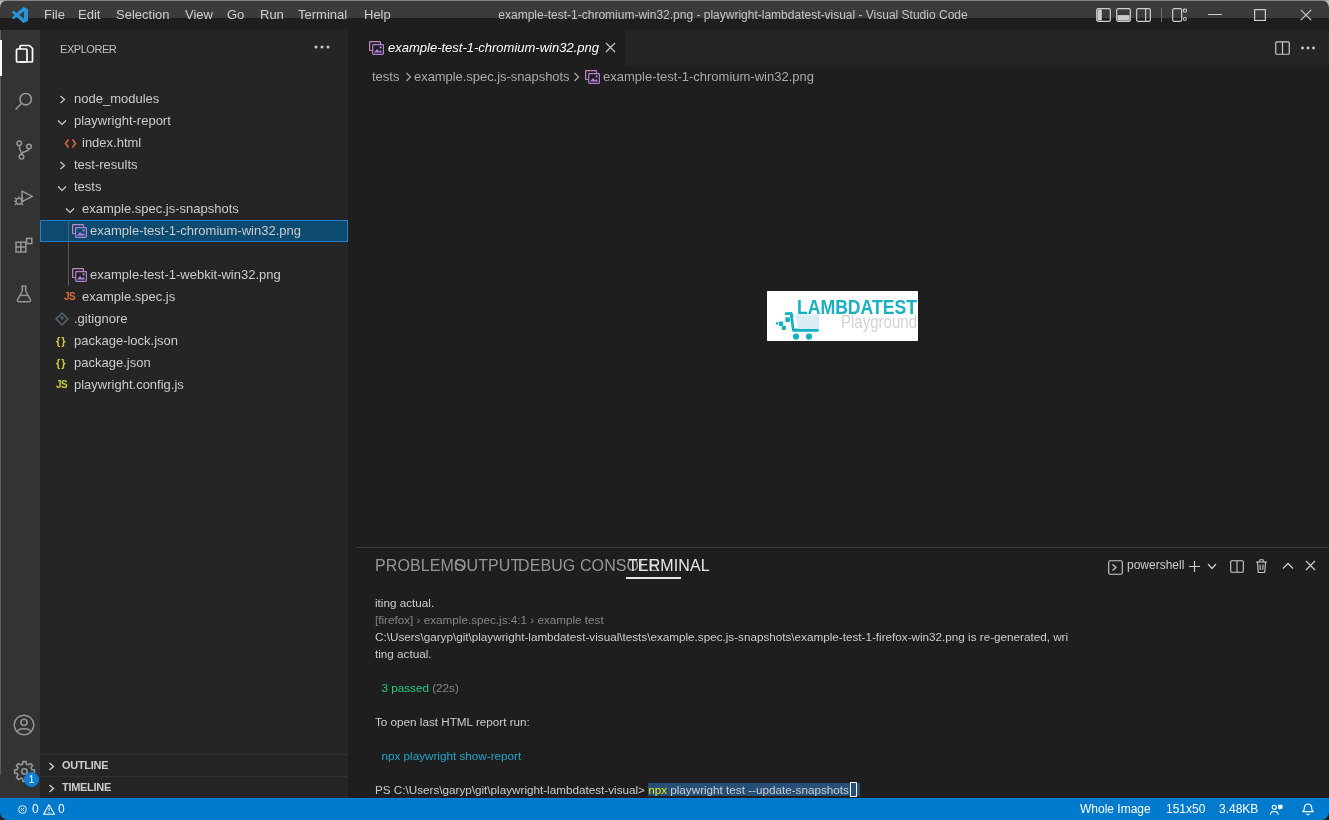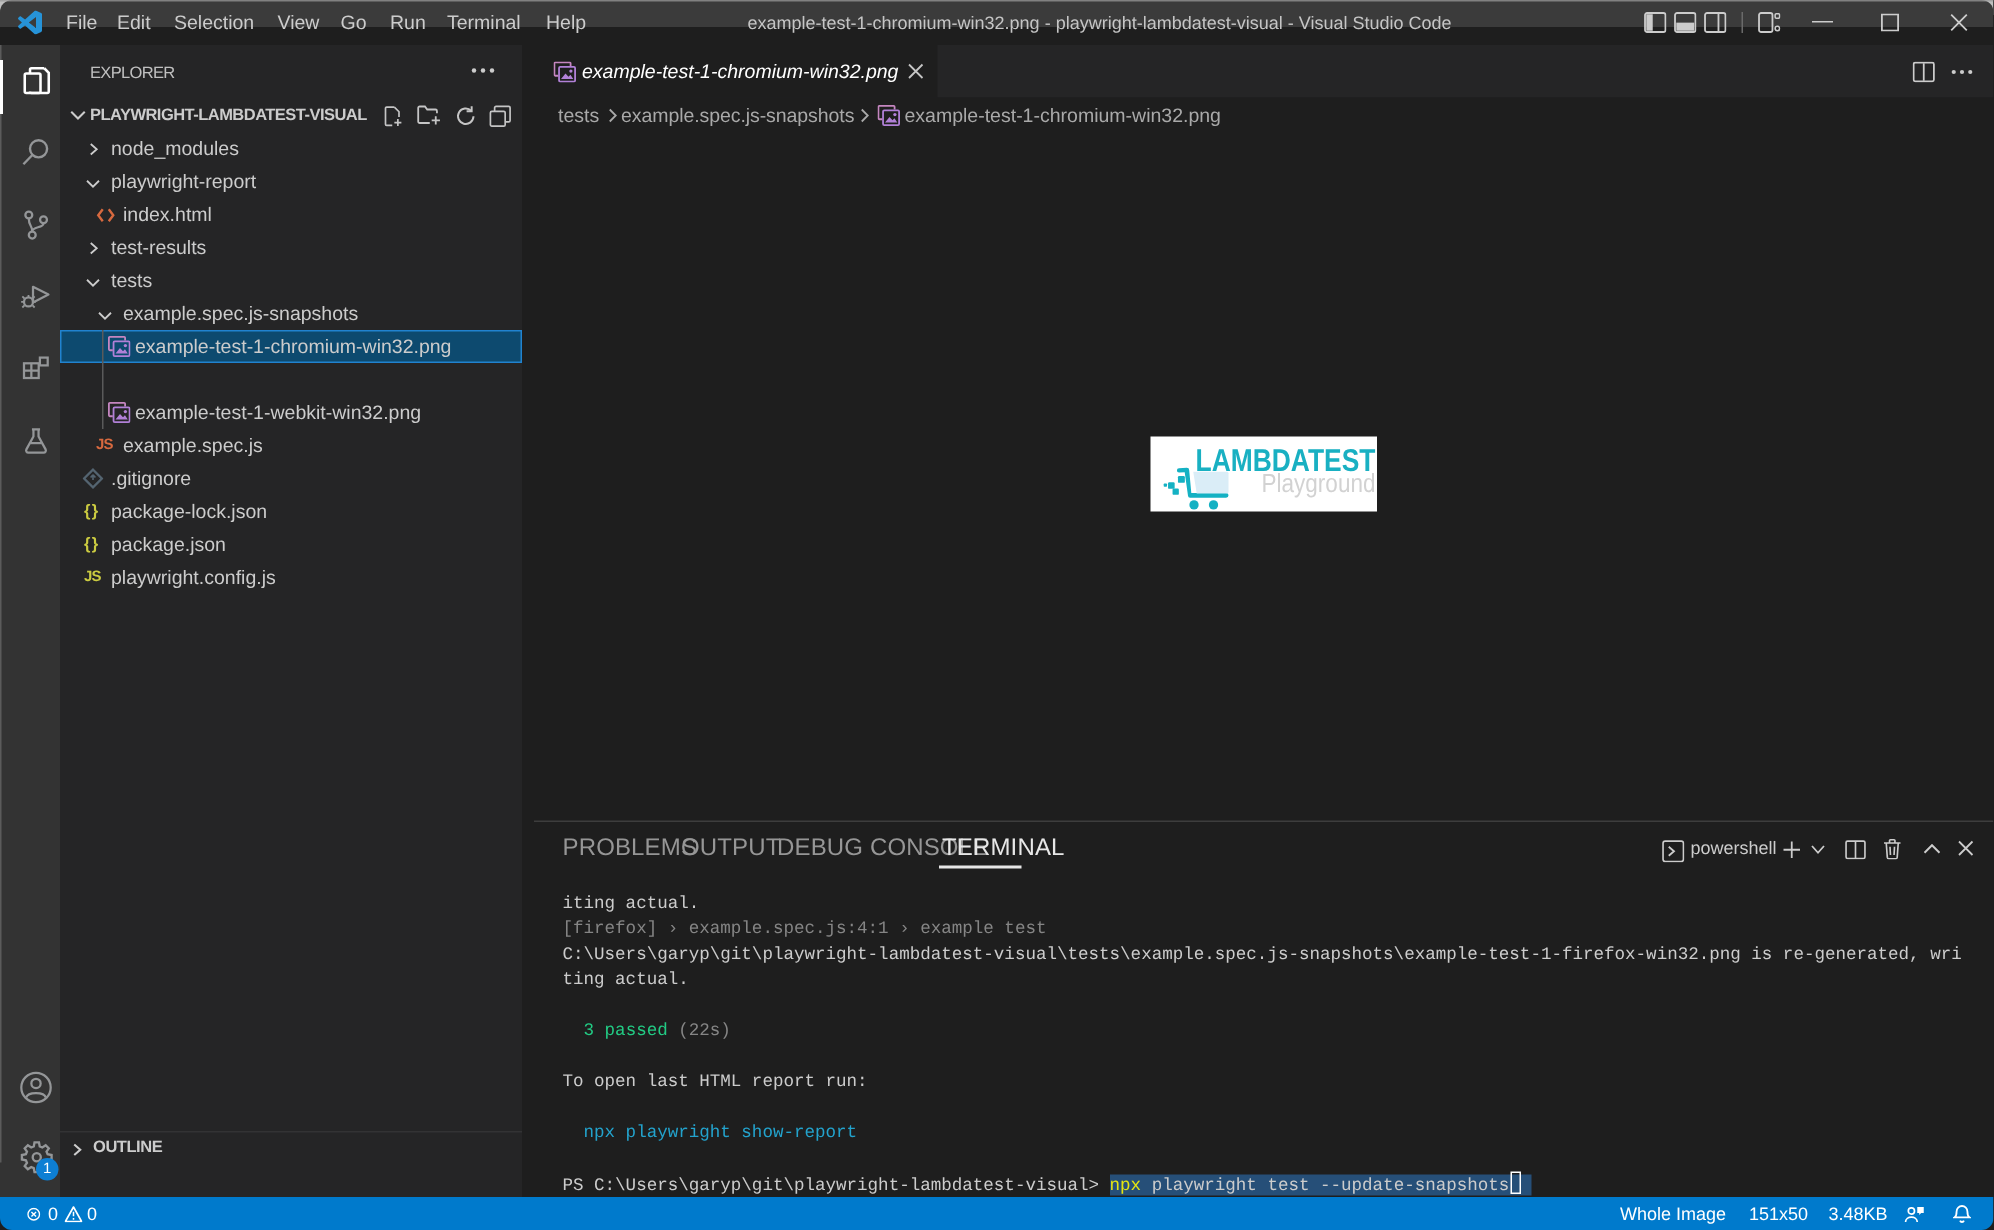--- a/index.html
+++ b/index.html
@@ -20,21 +20,21 @@
 .jsico { font-size:10px; font-weight:bold; letter-spacing:-0.6px; top:0; }
 .brico { font-size:11px; font-weight:bold; color:#cbcb41; top:0; }
 
 #tabbar { position:absolute; left:356px; top:30px; width:973px; height:35px; background:#252526; }
 #tab1 { position:absolute; left:0; top:0; width:269px; height:35px; background:#1e1e1e; }
 #breadcrumbs { position:absolute; left:356px; top:65px; width:973px; height:23px; background:#1e1e1e; font-size:13px; color:#a9a9a9; line-height:23px; white-space:nowrap; }
 #editorbody { position:absolute; left:356px; top:88px; width:973px; height:459px; background:#1e1e1e; }
 
 #panel { position:absolute; left:356px; top:547px; width:973px; height:251px; background:#1e1e1e; border-top:1px solid #3d3d3d; }
 .ptab { position:absolute; top:0; height:35px; line-height:35px; font-size:16px; color:#969696; letter-spacing:0.1px; }
-.tl { position:absolute; left:375px; height:17px; line-height:17px; font-family:Liberation Mono, monospace; font-size:11.7px; color:#cccccc; white-space:pre; }
+.tl { position:absolute; left:375px; height:17px; line-height:17px; font-family:Liberation Sans, sans-serif; font-size:11.7px; color:#cccccc; white-space:pre; }
 
 #statusbar { position:absolute; left:0; top:798px; width:1329px; height:22px; background:#007acc; color:#ffffff; font-size:12px; border-radius:0 0 8px 8px; }
 .sbitem { position:absolute; top:0; height:22px; line-height:22px; white-space:nowrap; }
 svg { display:block; }
 </style>
 </head>
 <body>
 <svg width="0" height="0" style="position:absolute">
   <defs>
     <g id="imgicon">
@@ -150,43 +150,20 @@
 </div>
 
 <div id="sidebar">
   <div class="abs" style="left:20px;top:13px;font-size:11px;letter-spacing:-0.45px;color:#c0c0c0">EXPLORER</div>
   <svg class="abs" style="left:274px;top:14px" width="16" height="6" viewBox="0 0 16 6">
       <circle cx="2" cy="3" r="1.5" fill="#cccccc"></circle>
       <circle cx="8" cy="3" r="1.5" fill="#cccccc"></circle>
       <circle cx="14" cy="3" r="1.5" fill="#cccccc"></circle>
     </svg>
 
-  <div class="row sech" style="top:36px">
-    <svg class="abs" style="left:6px;top:6px" width="12" height="10" viewBox="0 0 12 10">
-        <path d="M1.5 2.5 L6 7 L10.5 2.5" fill="none" stroke="#cccccc" stroke-width="1.4"></path>
-      </svg>
-    <span class="abs" style="left:20px;letter-spacing:-0.35px">PLAYWRIGHT-LAMBDATEST-VISUAL</span>
-    <svg class="abs" style="left:214px;top:3.5px" width="15" height="15" viewBox="0 0 16 16">
-        <path d="M9.5 1.5 H4 a0.8 0.8 0 0 0 -0.8 0.8 V 13.7 a0.8 0.8 0 0 0 0.8 0.8 h4" fill="none" stroke="#c5c5c5" stroke-width="1.2"></path>
-        <path d="M9.5 1.5 L12.8 4.8 V8.5" fill="none" stroke="#c5c5c5" stroke-width="1.2"></path>
-        <path d="M12 10 v5 M9.5 12.5 h5" stroke="#c5c5c5" stroke-width="1.2"></path>
-      </svg>
-    <svg class="abs" style="left:238px;top:4px" width="16" height="14" viewBox="0 0 16 14">
-        <path d="M0.8 2 a1 1 0 0 1 1 -1 h3.5 l1.5 2 h5.5 a1 1 0 0 1 1 1 v1.5 M0.8 2 v9 a1 1 0 0 0 1 1 h6.7" fill="none" stroke="#c5c5c5" stroke-width="1.2"></path>
-        <path d="M12.5 7.5 v5.5 M9.8 10.2 h5.5" stroke="#c5c5c5" stroke-width="1.2"></path>
-      </svg>
-    <svg class="abs" style="left:263px;top:4px" width="15" height="15" viewBox="0 0 16 16">
-        <path d="M13.5 8 a5.5 5.5 0 1 1 -1.6 -3.9" fill="none" stroke="#c5c5c5" stroke-width="1.4"></path>
-        <path d="M12.2 0.8 v3.6 h-3.6" fill="none" stroke="#c5c5c5" stroke-width="1.4"></path>
-      </svg>
-    <svg class="abs" style="left:286px;top:4px" width="15" height="15" viewBox="0 0 16 16">
-        <rect x="1" y="4.5" width="10.5" height="10.5" rx="1" fill="none" stroke="#c5c5c5" stroke-width="1.2"></rect>
-        <path d="M4 4.5 V2 a1 1 0 0 1 1 -1 h9 a1 1 0 0 1 1 1 v9 a1 1 0 0 1 -1 1 h-2.5" fill="none" stroke="#c5c5c5" stroke-width="1.2"></path>
-      </svg>
-  </div>
 
   <div class="row" style="top:58px">
       <svg class="abs" style="left:18px;top:7px" width="9" height="9" viewBox="0 0 9 9">
         <path d="M2.5 1 L6.5 4.5 L2.5 8" fill="none" stroke="#cccccc" stroke-width="1.2"></path>
       </svg>
       <span class="abs" style="left:34px">node_modules</span>
     </div>
   <div class="row" style="top:80px">
       <svg class="abs" style="left:17px;top:9px" width="10" height="8" viewBox="0 0 10 8">
         <path d="M1 1.5 L5 5.5 L9 1.5" fill="none" stroke="#cccccc" stroke-width="1.2"></path>
@@ -253,20 +230,26 @@
       <span class="abs" style="left:34px">playwright.config.js</span>
     </div>
 
   <div class="abs" style="left:28px;top:190px;width:1px;height:66px;background:#5a5a5a"></div>
 
   <div class="abs" style="left:0;top:724px;width:308px;height:22px;border-top:1px solid #333334">
     <svg class="abs" style="left:7px;top:7px" width="9" height="9" viewBox="0 0 9 9">
         <path d="M2.5 1 L6.5 4.5 L2.5 8" fill="none" stroke="#cccccc" stroke-width="1.4"></path>
       </svg>
     <span class="abs sech" style="left:22px;top:4px;letter-spacing:-0.3px">OUTLINE</span>
+  </div>
+  <div class="abs" style="left:0;top:746px;width:308px;height:22px;border-top:1px solid #333334">
+    <svg class="abs" style="left:7px;top:7px" width="9" height="9" viewBox="0 0 9 9">
+        <path d="M2.5 1 L6.5 4.5 L2.5 8" fill="none" stroke="#cccccc" stroke-width="1.4"></path>
+      </svg>
+    <span class="abs sech" style="left:22px;top:4px;letter-spacing:-0.3px">TIMELINE</span>
   </div>
 </div>
 
 <div id="tabbar">
   <svg class="abs" style="left:919px;top:11px" width="15" height="14" viewBox="0 0 14 13">
       <rect x="0.7" y="0.7" width="12.6" height="11.6" rx="1" fill="none" stroke="#cccccc" stroke-width="1.1"></rect>
       <path d="M7 1 V12" stroke="#cccccc" stroke-width="1.1"></path>
     </svg>
   <svg class="abs" style="left:944px;top:15px" width="16" height="6" viewBox="0 0 16 6">
       <circle cx="2.5" cy="3" r="1.4" fill="#cccccc"></circle>

